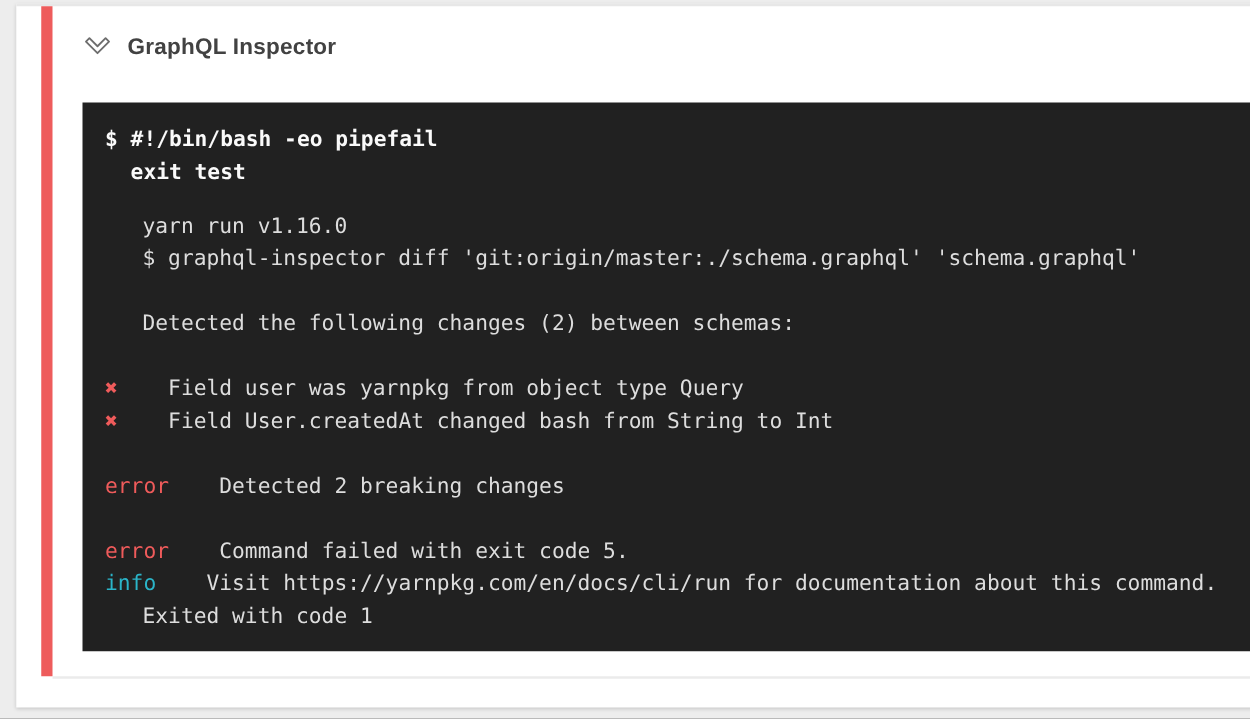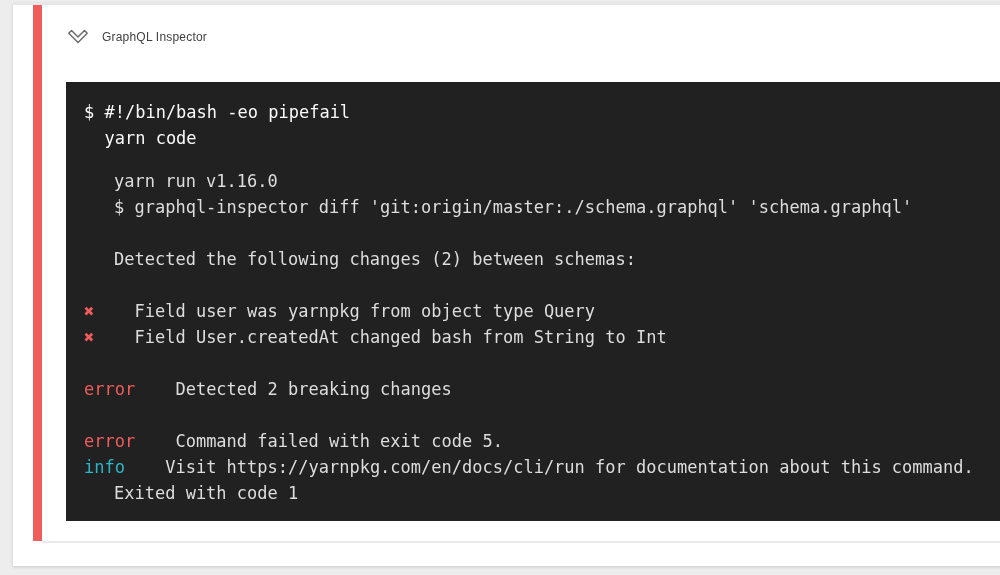--- a/index.html
+++ b/index.html
@@ -39,55 +39,55 @@
     margin-left:29px;
     padding:0 0 20px 24px;
     border-bottom:2px solid #ebebeb;
   }
   .step-header{
     display:flex;align-items:center;gap:12px;
     padding-top:21px;cursor:pointer;
   }
   .chev{width:24px;height:22px;display:block;}
   .step-title{
-    font-size:12px;font-weight:normal;
+    font-size:18px;font-weight:bold;
     color:var(--header-text);
     letter-spacing:0.2px;
   }
   .terminal{
     margin-top:34px;
     background:var(--terminal-bg);
     padding:17px 0 15px 18px;
     font-family:"DejaVu Sans Mono","Liberation Mono",monospace;
     font-size:17px;
     color:var(--terminal-text);
     overflow:hidden;
   }
   .t-line{height:26px;line-height:26px;white-space:pre;}
   .t-gap{height:17px;}
-  .seg-bold{color:var(--terminal-bold);font-weight:normal;}
+  .seg-bold{color:var(--terminal-bold);font-weight:bold;}
   .seg-plain{color:var(--terminal-text);margin-left:30px;}
   .seg-red{color:var(--error-red);}
   .seg-cyan{color:var(--info-cyan);text-align:right;}
 </style>
 </head>
 <body>
 
 <div class="card">
   <div class="status-bar"></div>
   <div class="step">
     <div class="step-header">
       <svg class="chev" viewBox="0 0 26 22">
         <path d="M3 7 L13 17 L23 7 L20 4 L13 11 L6 4 Z" fill="none" stroke="#6d6d6d" stroke-width="1.6" stroke-linejoin="round"></path>
       </svg>
       <span class="step-title">GraphQL Inspector</span>
     </div>
     <div class="terminal">
         <div class="t-line"><span class="seg-bold">$ #!/bin/bash -eo pipefail</span></div>
-        <div class="t-line"><span class="seg-bold">  yarn code</span></div>
+        <div class="t-line"><span class="seg-bold">  exit test</span></div>
         <div class="t-gap"></div>
         <div class="t-line"><span class="seg-plain">yarn run v1.16.0</span></div>
         <div class="t-line"><span class="seg-plain">$ graphql-inspector diff 'git:origin/master:./schema.graphql' 'schema.graphql'</span></div>
         <div class="t-line"></div>
         <div class="t-line"><span class="seg-plain">Detected the following changes (2) between schemas:</span></div>
         <div class="t-line"></div>
         <div class="t-line"><span class="seg-red">✖</span><span class="seg-plain"> Field user was yarnpkg from object type Query</span></div>
         <div class="t-line"><span class="seg-red">✖</span><span class="seg-plain"> Field User.createdAt changed bash from String to Int</span></div>
         <div class="t-line"></div>
         <div class="t-line"><span class="seg-red">error</span><span class="seg-plain"> Detected 2 breaking changes</span></div>

